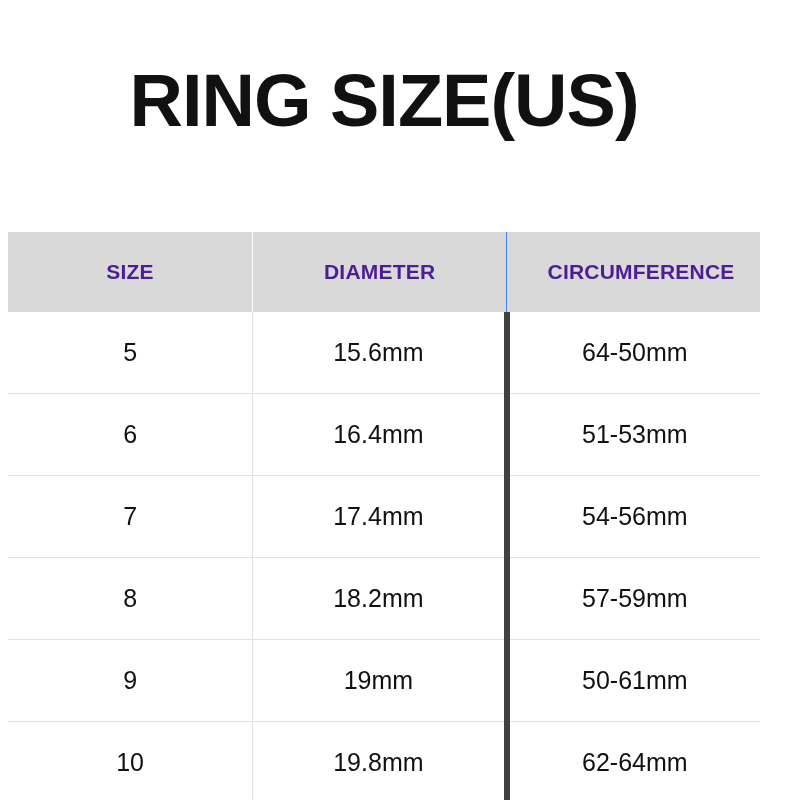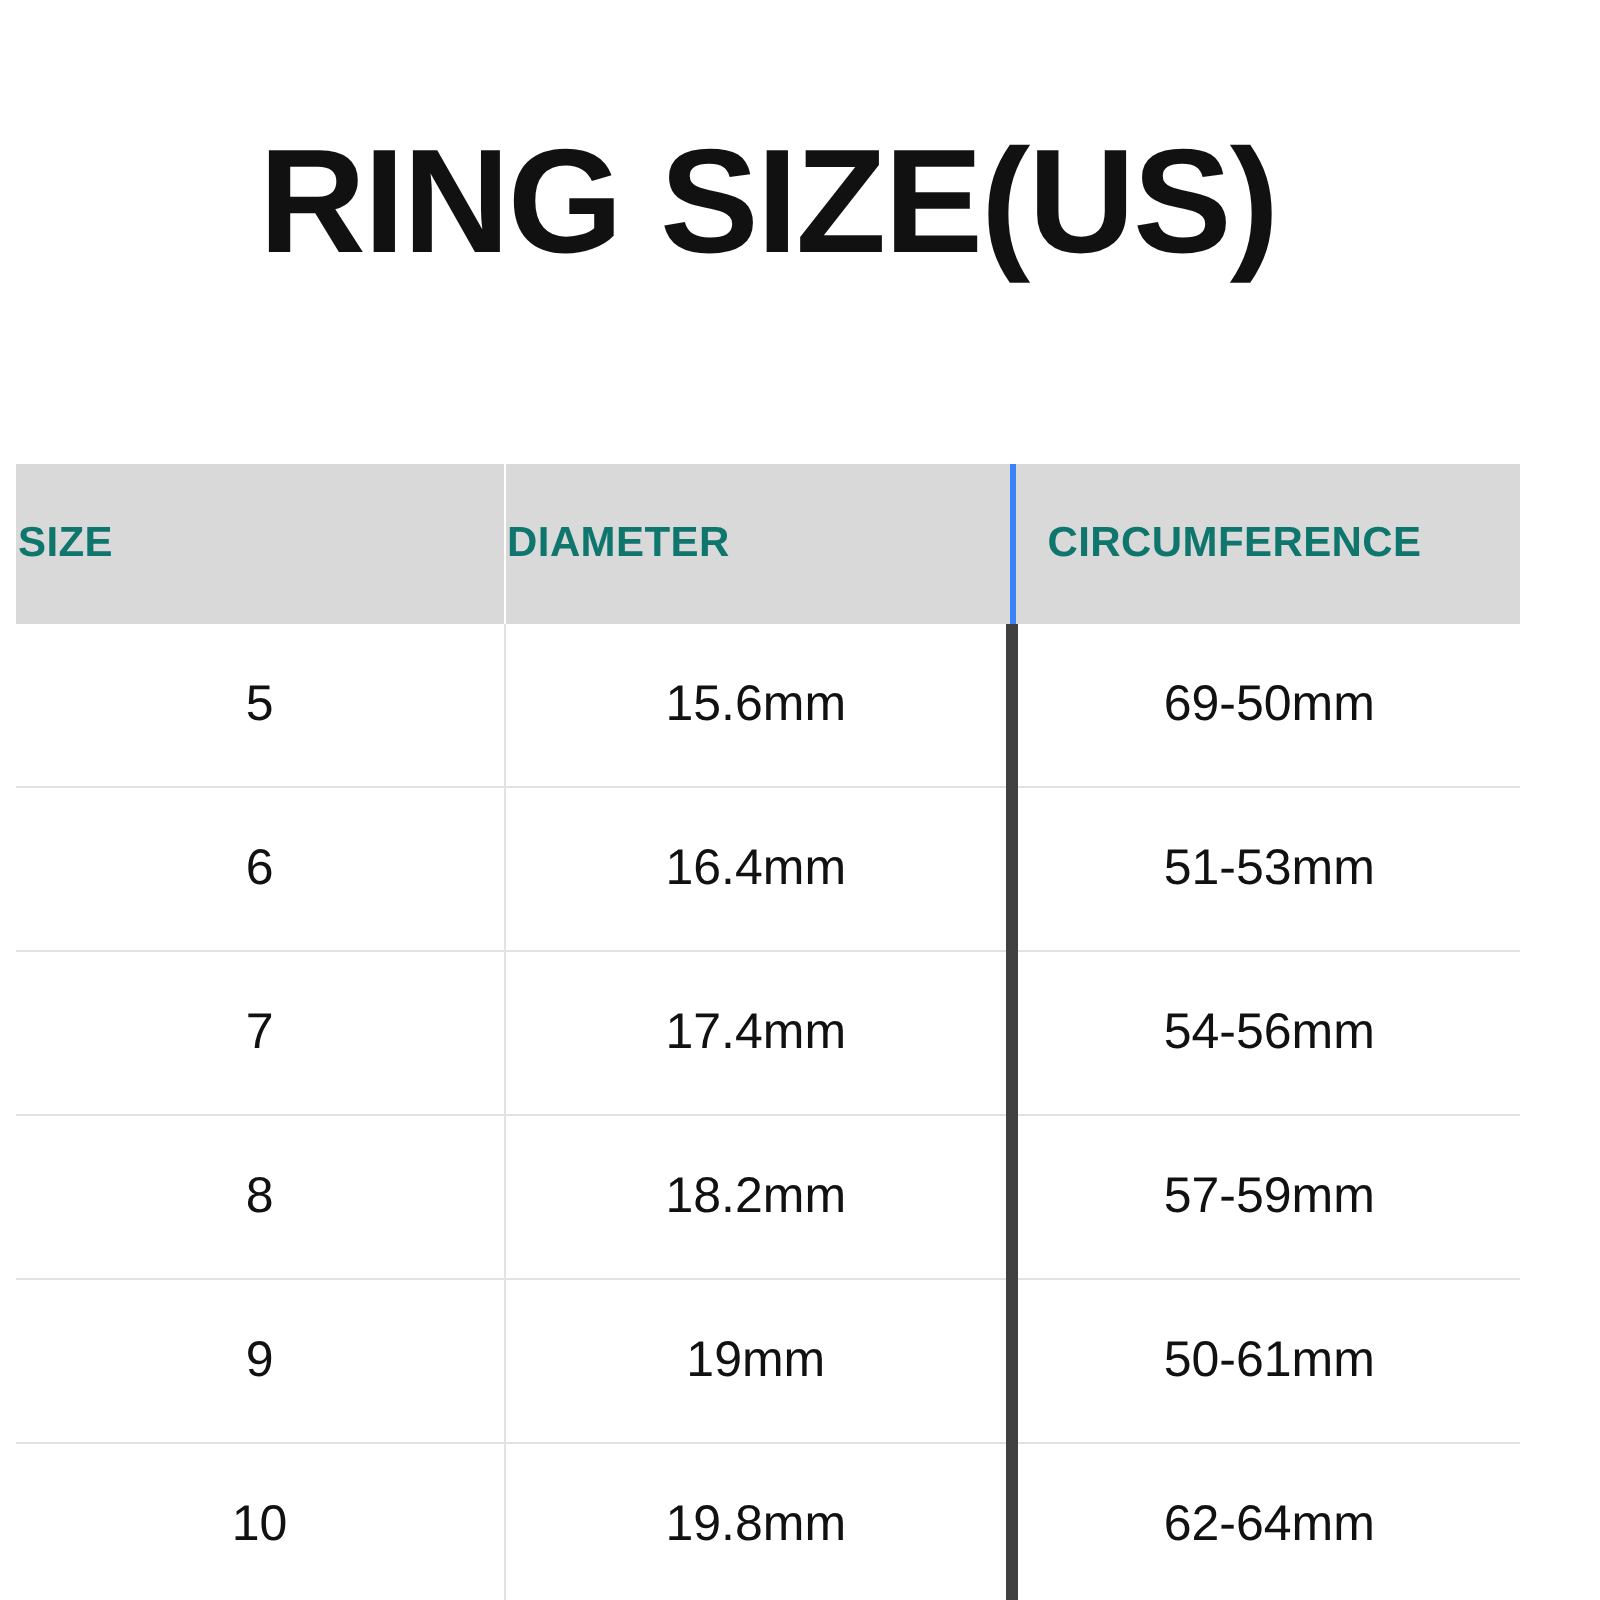--- a/index.html
+++ b/index.html
@@ -39,29 +39,29 @@
   }
   table.size-table {
     width: 100%;
     border-collapse: collapse;
     table-layout: fixed;
   }
   table.size-table thead th {
     background: #d9d9d9;
     font-size: 21px;
     font-weight: 700;
-    color: #0f766e;
+    color: #4c1d95;
     height: 78px;
     vertical-align: middle;
-    text-align: left;
+    text-align: center;
     border: none;
     letter-spacing: 0.2px;
   }
   table.size-table thead th.col-size { width: 33.2%; }
-  table.size-table thead th.col-diameter { width: 34.4%; border-left: 1px solid #ffffff; border-right: 3px solid #3b82f6;}
+  table.size-table thead th.col-diameter { width: 34.4%; border-left: 1px solid #ffffff; border-right: 1px solid #3b82f6;}
   table.size-table thead th.col-circ { width: 32.4%; padding-left: 16px; }
 
   table.size-table tbody td {
     height: 79px;
     text-align: center;
     vertical-align: middle;
     font-size: 25px;
     font-weight: 400;
     color: #111111;
     border-bottom: 1px solid #e2e2e2;
@@ -89,21 +89,21 @@
         <tr>
           <th class="col-size">SIZE</th>
           <th class="col-diameter">DIAMETER</th>
           <th class="col-circ">CIRCUMFERENCE</th>
         </tr>
       </thead>
       <tbody>
         <tr>
           <td class="c-size">5</td>
           <td class="c-diam">15.6mm</td>
-          <td class="c-circ">69-50mm</td>
+          <td class="c-circ">64-50mm</td>
         </tr>
         <tr>
           <td class="c-size">6</td>
           <td class="c-diam">16.4mm</td>
           <td class="c-circ">51-53mm</td>
         </tr>
         <tr>
           <td class="c-size">7</td>
           <td class="c-diam">17.4mm</td>
           <td class="c-circ">54-56mm</td>

